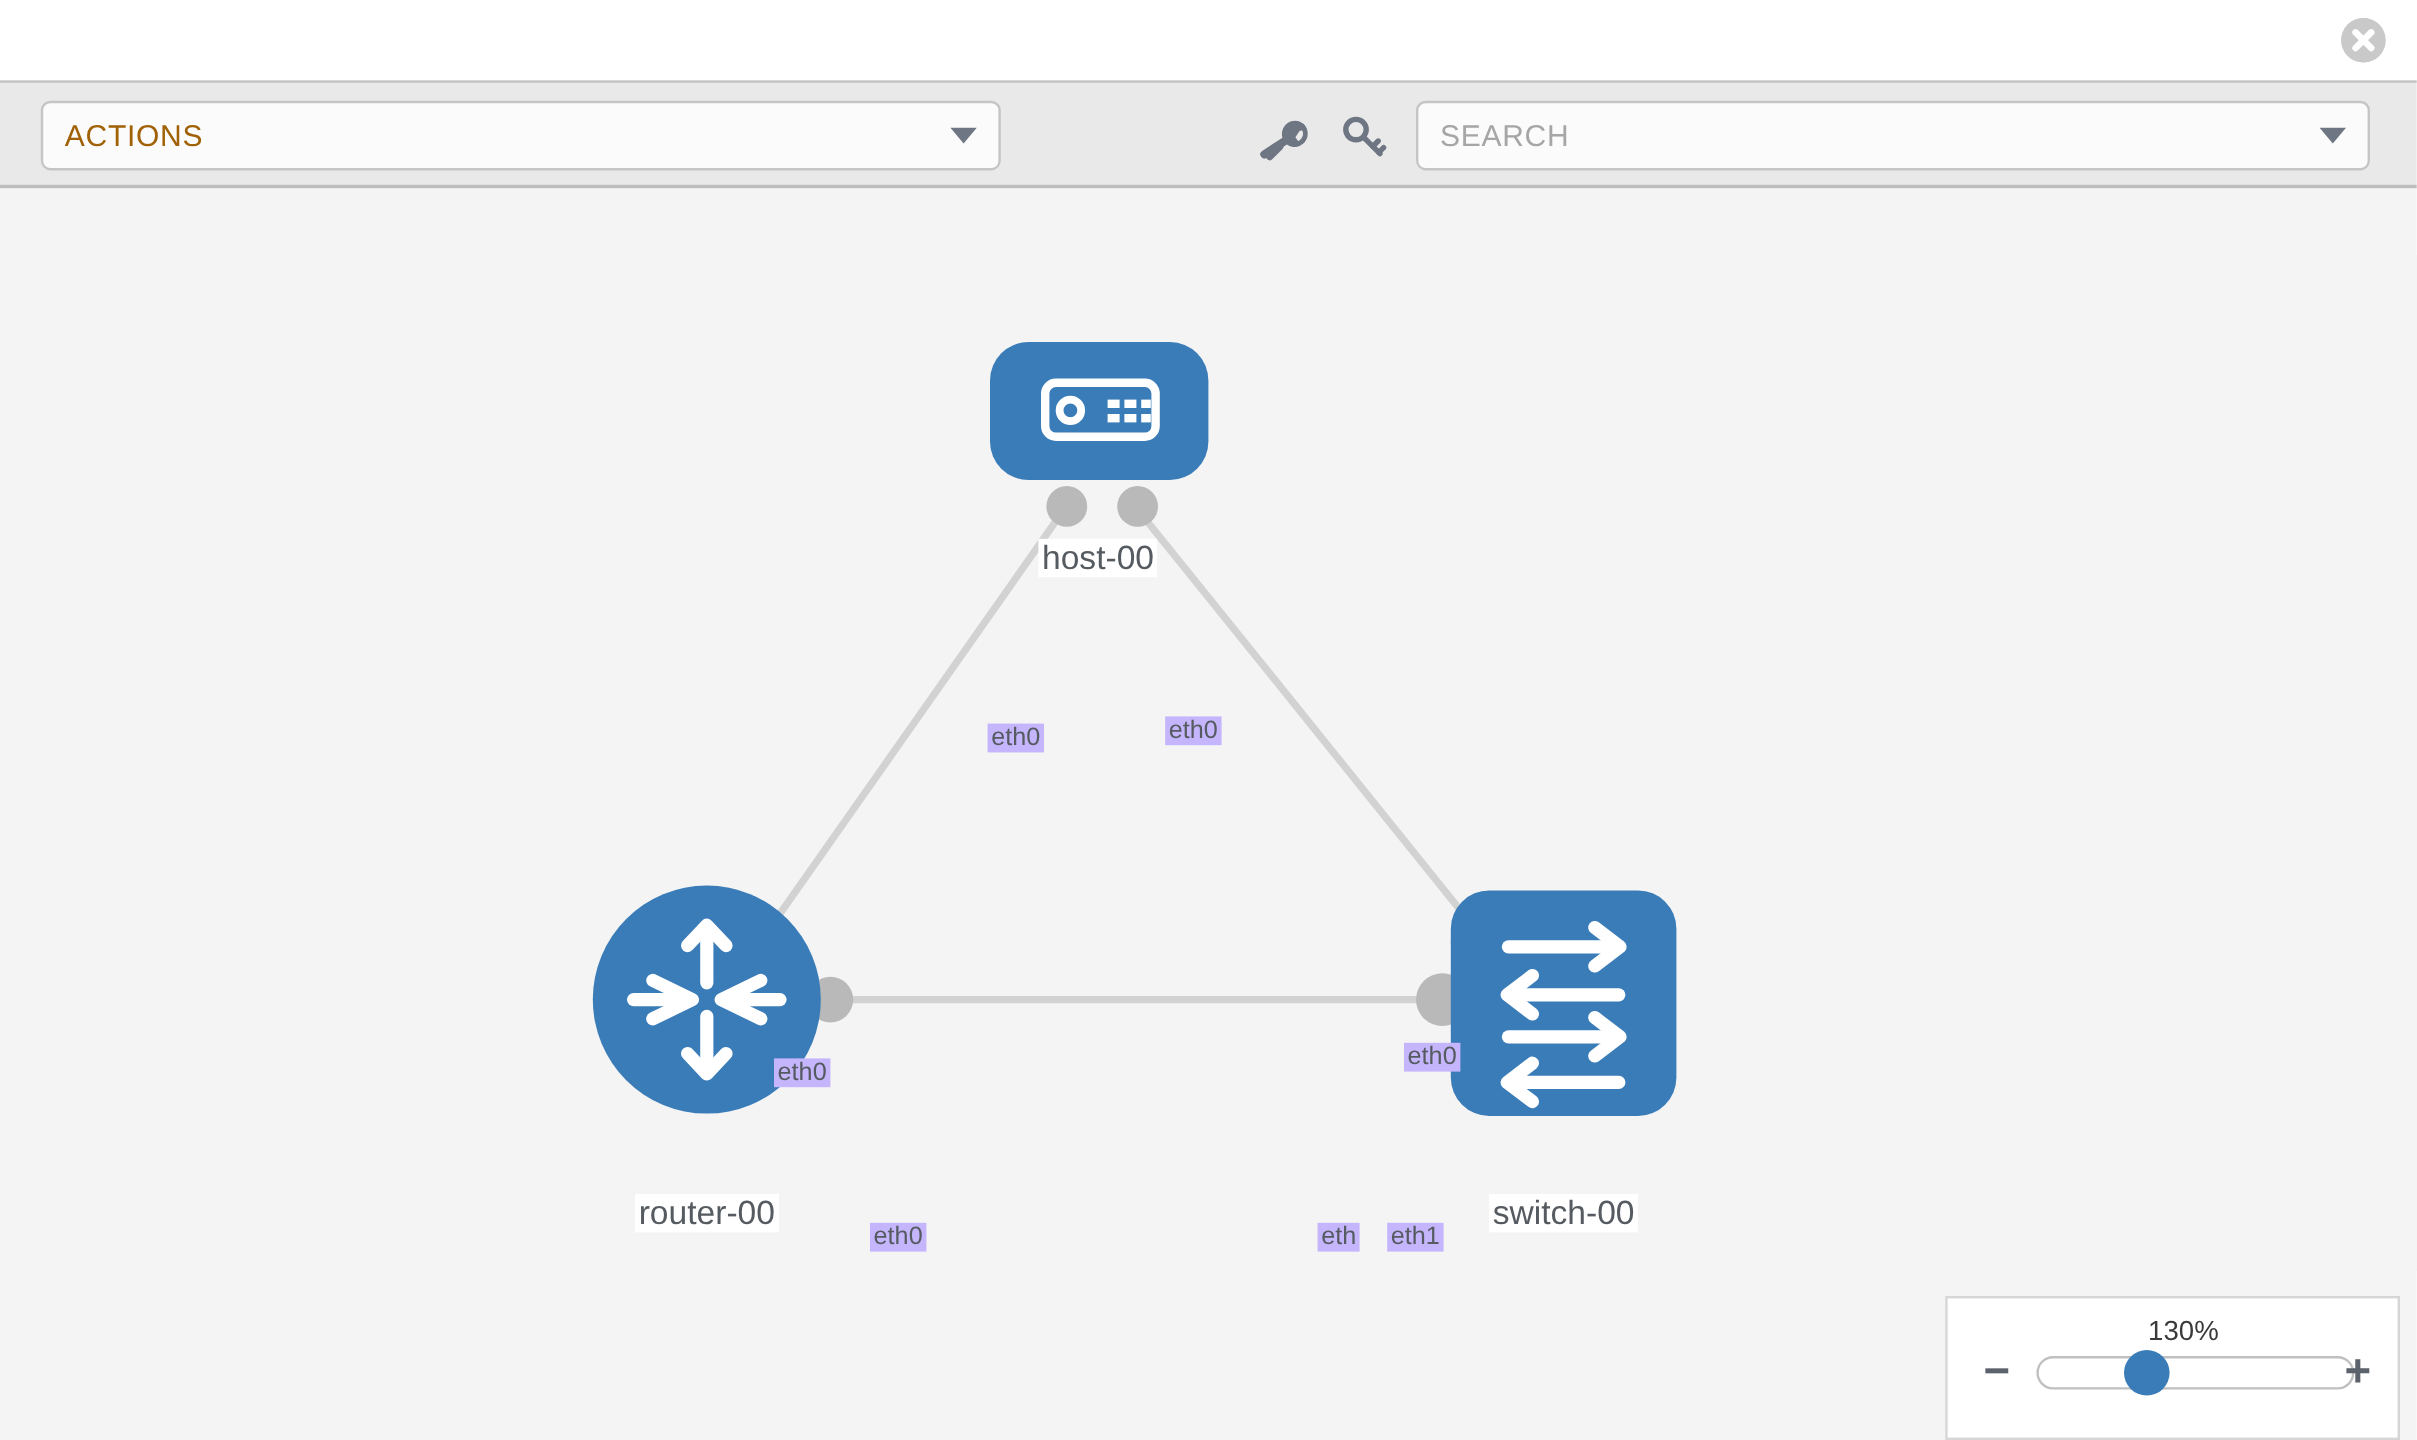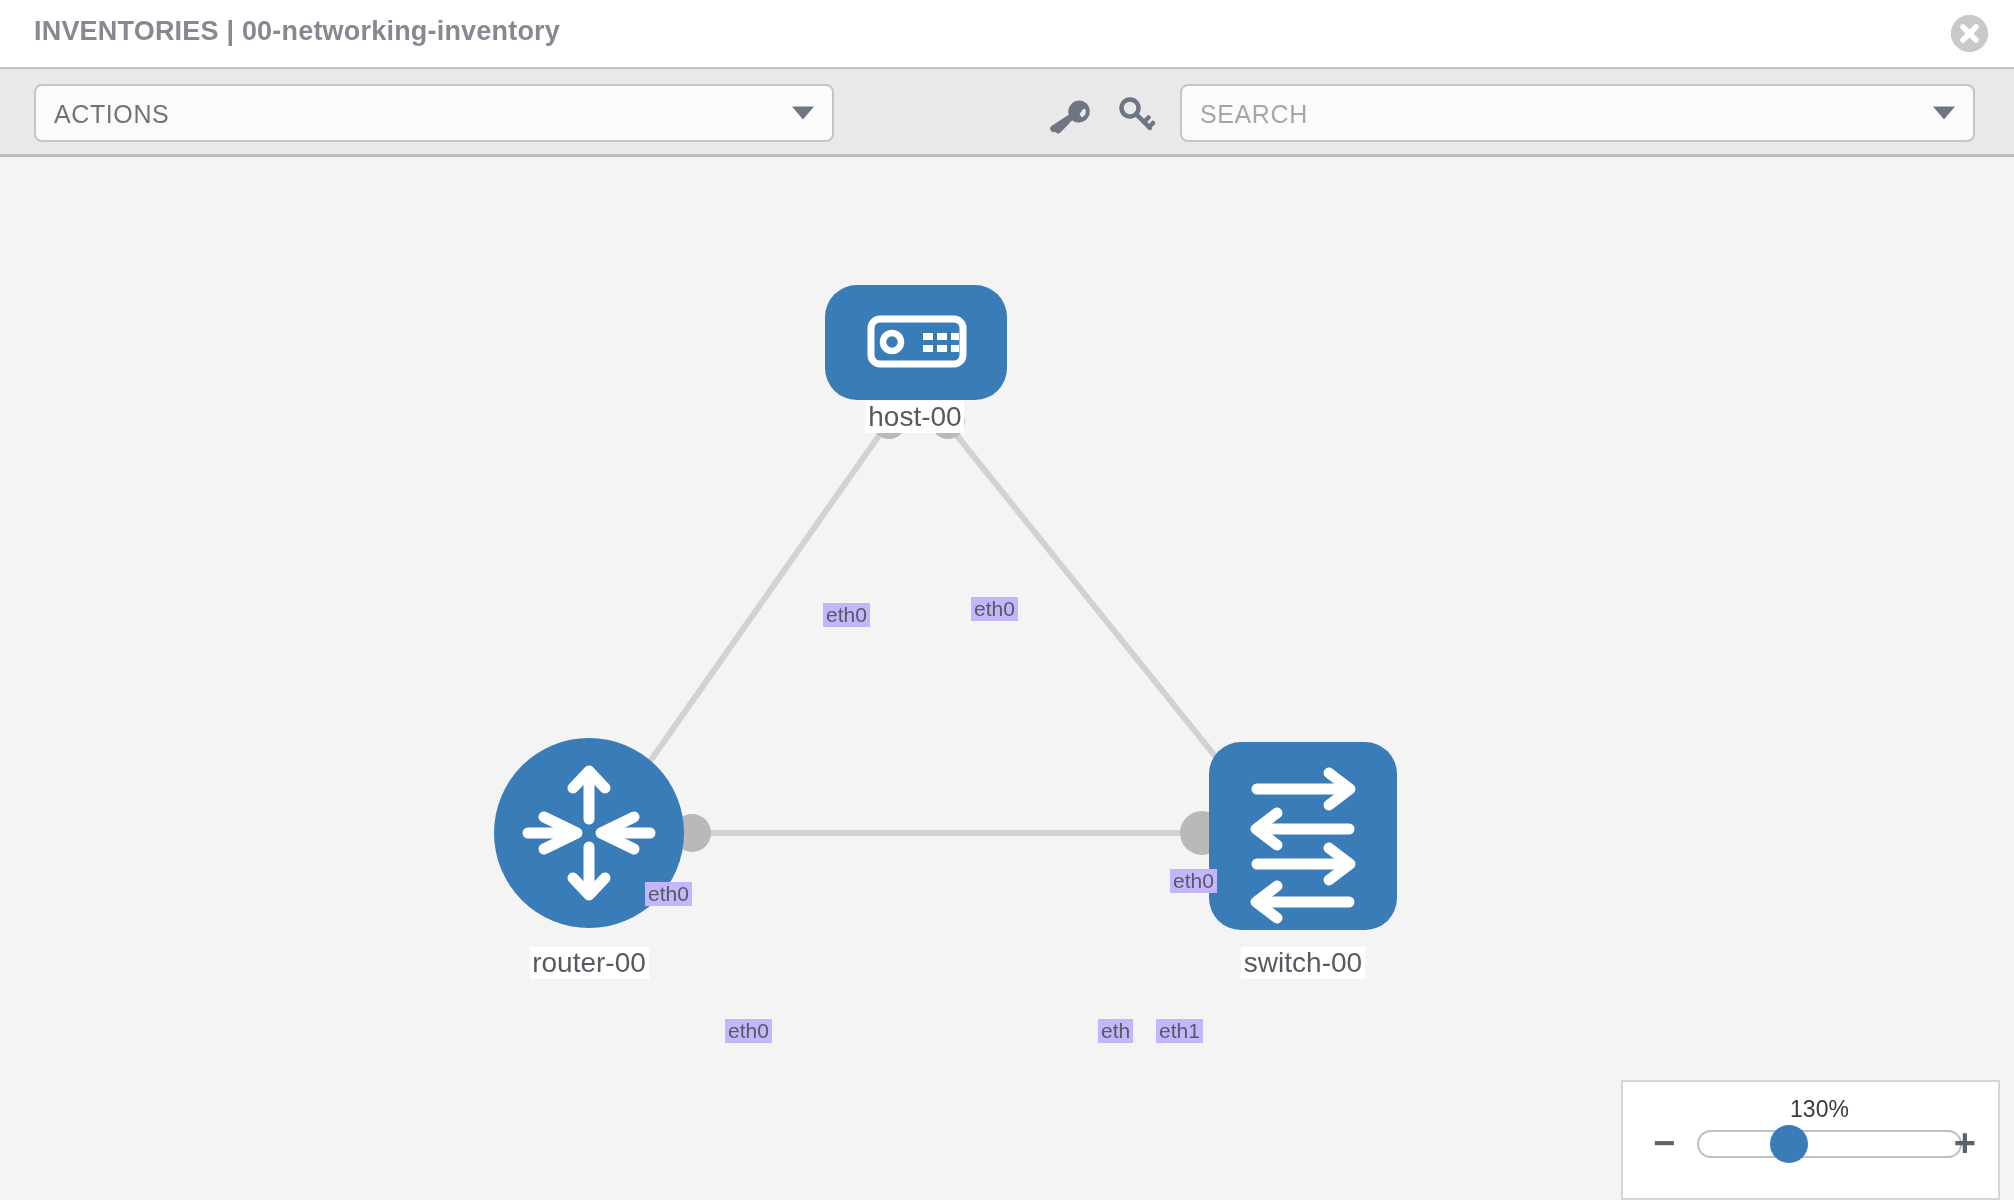--- a/index.html
+++ b/index.html
@@ -40,21 +40,21 @@
   }
   .actions-select {
     position: absolute; left: 34px; top: 15px;
     width: 800px; height: 58px;
     background: #fbfbfb;
     border: 2px solid #c5c5c5; border-radius: 8px;
     cursor: pointer;
   }
   .actions-select .sel-label {
     position: absolute; left: 18px; top: 14px;
-    font-size: 25px; color: #737373; letter-spacing: 0.6px;
+    font-size: 25px; color: #a16207; letter-spacing: 0.6px;
   }
   .caret {
     position: absolute; right: 18px; top: 50%;
     transform: translateY(-50%);
     width: 0; height: 0;
     border-left: 11px solid transparent;
     border-right: 11px solid transparent;
     border-top: 13px solid #6d7682;
   }
   .icon-btn {
@@ -86,20 +86,21 @@
   .canvas svg { position: absolute; left: 0; top: 0; }
 
   
   .node-label {
     position: absolute;
     font-size: 28px; color: #555b60;
     background: #ffffff;
     padding: 0 3px;
     white-space: nowrap;
     transform: translateX(-50%);
+    margin-top: 48px;
   }
   .iface-label {
     position: absolute;
     font-size: 21px; color: #555b60;
     background: #c4b5fd;
     padding: 0 3px;
     white-space: nowrap;
   }
 
   
@@ -131,21 +132,20 @@
     width: 38px; height: 38px; border-radius: 50%;
     background: #3a7cb8; cursor: grab;
   }
 </style>
 </head>
 <body>
 
 <div id="app">
 
   <div class="header">
-    <div class="header-title">INVENTORIES | 00-networking-inventory</div>
     <div class="close-btn">
       <svg width="37" height="37" viewBox="0 0 37 37" aria-hidden="true">
         <circle cx="18.5" cy="18.5" r="18.5" fill="#c9c9c9"></circle>
         <path d="M12 12 L25 25 M25 12 L12 25" stroke="#ffffff" stroke-width="5.5" stroke-linecap="round"></path>
       </svg>
     </div>
   </div>
 
   <div class="toolbar">
 

